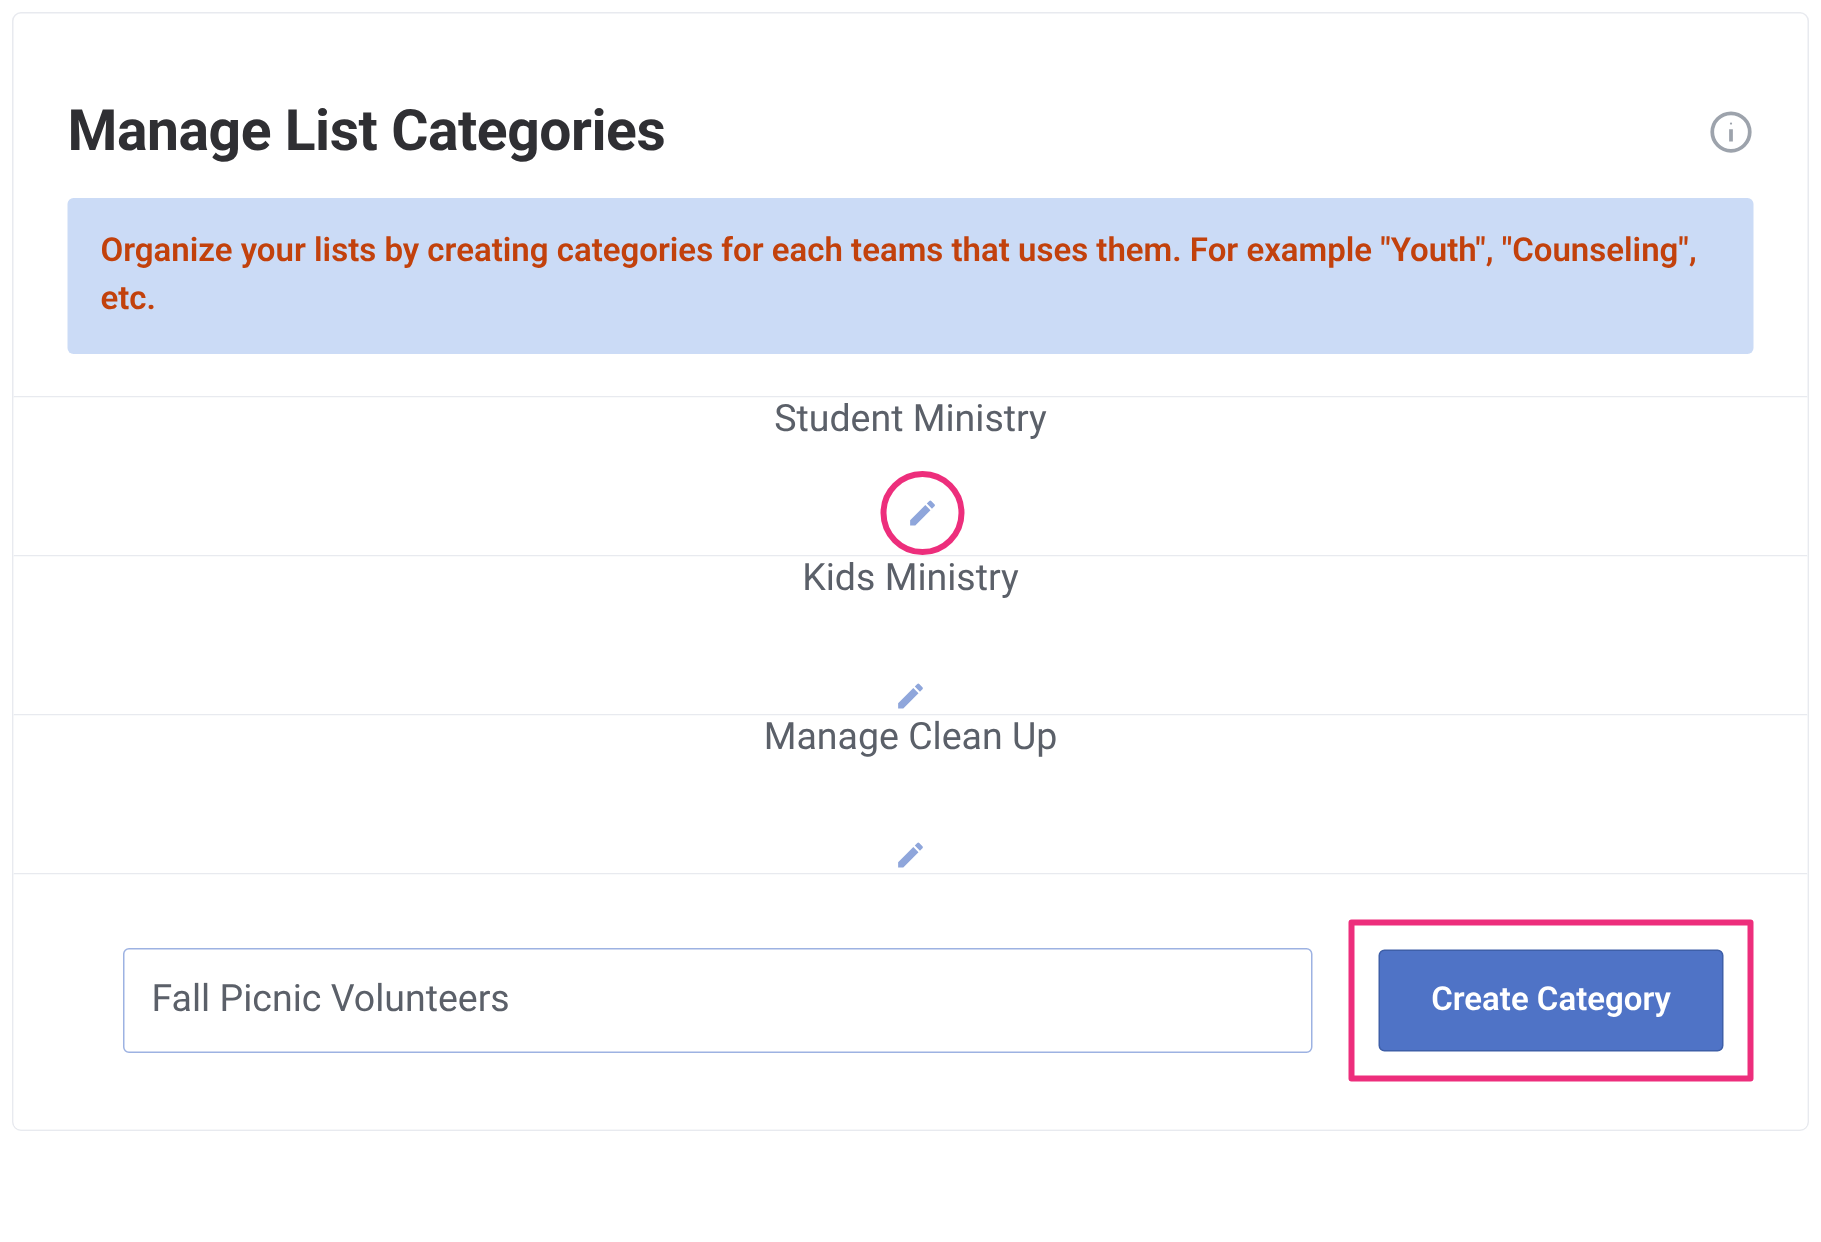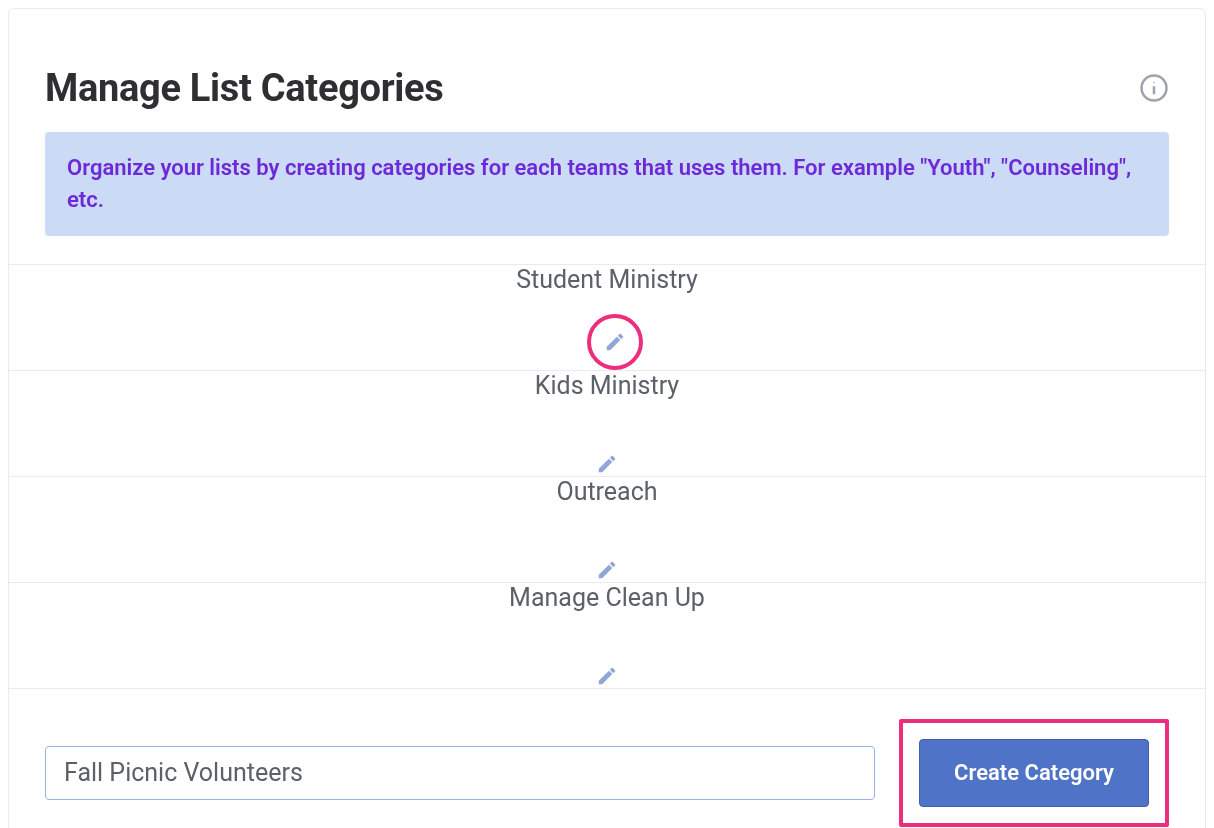--- a/index.html
+++ b/index.html
@@ -42,21 +42,21 @@
     color: #9da3ac;
     cursor: pointer;
   }
   .help-banner {
     background: #cbdbf6;
     border-radius: 4px;
     padding: 20px 22px;
     font-size: 22px;
     line-height: 1.45;
     font-weight: 600;
-    color: #6d28d9;
+    color: #c2410c;
   }
   .category-list {
     border-top: 1px solid #e8eaef;
   }
   .category-row {
     display: flex;
     justify-content: space-between;
     align-items: center;
     padding: 0 36px;
     height: 106px;
@@ -87,28 +87,29 @@
   }
   .footer-row {
     display: flex;
     align-items: center;
     gap: 24px;
     padding: 30px 36px 32px 36px;
     background: #ffffff;
   }
   .new-category-input {
     flex: 1;
-    height: 54px;
+    height: 70px;
     border: 1px solid #9db2e2;
     border-radius: 4px;
     padding: 0 18px;
     font-size: 25px;
     color: #5b6069;
     outline: none;
     font-family: inherit;
+    margin-left: 37px;
   }
   .new-category-input::placeholder {
     color: #9da3ac;
   }
   .create-btn-wrap {
     border: 4px solid #ed2e7c;
     border-radius: 2px;
     padding: 16px;
   }
   .create-btn {
@@ -159,28 +160,20 @@
 
     <div class="category-row">
       <span class="category-name">Kids Ministry</span>
       <span class="edit-btn">
         <svg width="22" height="22" viewBox="0 0 24 24" fill="currentColor">
           <path d="M3 17.25V21h3.75L17.81 9.94l-3.75-3.75L3 17.25zM20.71 7.04a1 1 0 0 0 0-1.41l-2.34-2.34a1 1 0 0 0-1.41 0l-1.83 1.83 3.75 3.75 1.83-1.83z"></path>
         </svg>
       </span>
     </div>
 
-    <div class="category-row">
-      <span class="category-name">Outreach</span>
-      <span class="edit-btn">
-        <svg width="22" height="22" viewBox="0 0 24 24" fill="currentColor">
-          <path d="M3 17.25V21h3.75L17.81 9.94l-3.75-3.75L3 17.25zM20.71 7.04a1 1 0 0 0 0-1.41l-2.34-2.34a1 1 0 0 0-1.41 0l-1.83 1.83 3.75 3.75 1.83-1.83z"></path>
-        </svg>
-      </span>
-    </div>
 
     <div class="category-row">
       <span class="category-name">Manage Clean Up</span>
       <span class="edit-btn">
         <svg width="22" height="22" viewBox="0 0 24 24" fill="currentColor">
           <path d="M3 17.25V21h3.75L17.81 9.94l-3.75-3.75L3 17.25zM20.71 7.04a1 1 0 0 0 0-1.41l-2.34-2.34a1 1 0 0 0-1.41 0l-1.83 1.83 3.75 3.75 1.83-1.83z"></path>
         </svg>
       </span>
     </div>
 

